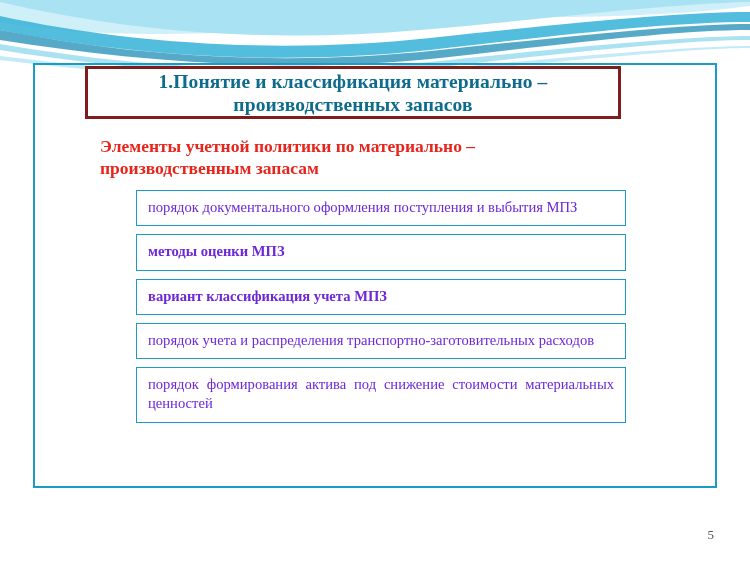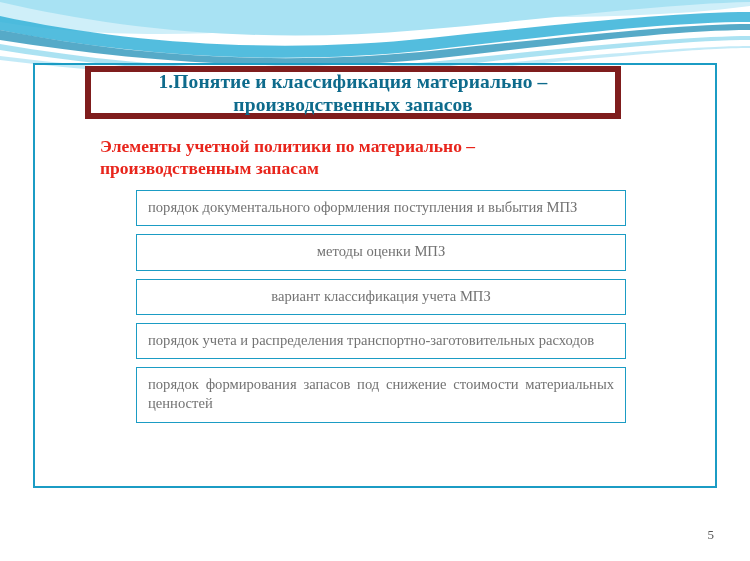--- a/index.html
+++ b/index.html
@@ -41,21 +41,21 @@
     box-sizing: border-box;
   }
 
   
   .title-box {
     position: absolute;
     left: 85px;
     top: 66px;
     width: 536px;
     height: 53px;
-    border: 6px solid #7f1d1d;
+    border: 3px solid #7f1d1d;
     background: #ffffff;
     box-sizing: border-box;
     display: flex;
     align-items: center;
     justify-content: center;
     padding: 0 10px;
   }
   .title-text {
     font-family: "Liberation Serif", serif;
     font-size: 19.5px;
@@ -88,27 +88,28 @@
     width: 490px;
   }
   .item-box {
     border: 1.6px solid #1B9CC4;
     background: #ffffff;
     box-sizing: border-box;
     margin-bottom: 8px;
     padding: 7px 11px 8px 11px;
     font-family: "Liberation Serif", serif;
     font-size: 14.6px;
-    color: #737373;
+    color: #6d28d9;
     line-height: 1.32;
     text-align: justify;
     text-justify: inter-word;
   }
   .item-box.single {
-    text-align: center;
+    text-align: left;
+    font-weight: bold;
   }
 
   
   .page-number {
     position: absolute;
     right: 36px;
     bottom: 18px;
     font-family: "Liberation Serif", serif;
     font-size: 13px;
     color: #555555;
@@ -134,16 +135,16 @@
   <div class="title-text">1.Понятие и классификация материально – производственных запасов</div>
 </div>
 
 <div class="subtitle">Элементы учетной политики по материально – производственным запасам</div>
 
 <div class="items">
   <div class="item-box">порядок документального оформления поступления и выбытия  МПЗ</div>
   <div class="item-box single">методы оценки МПЗ</div>
   <div class="item-box single">вариант классификация учета МПЗ</div>
   <div class="item-box">порядок учета и распределения транспортно-заготовительных расходов</div>
-  <div class="item-box">порядок формирования запасов под снижение стоимости материальных ценностей</div>
+  <div class="item-box">порядок формирования актива под снижение стоимости материальных ценностей</div>
 </div>
 
 <div class="page-number">5</div>
 
 </body></html>

